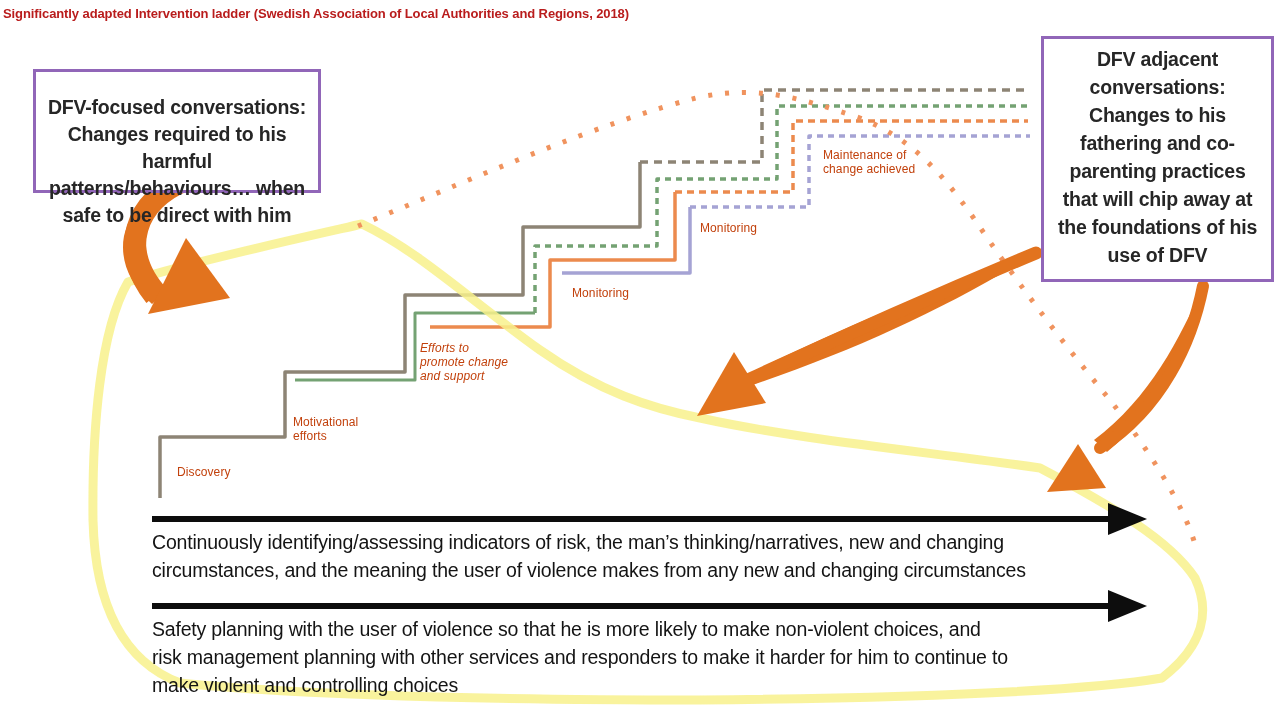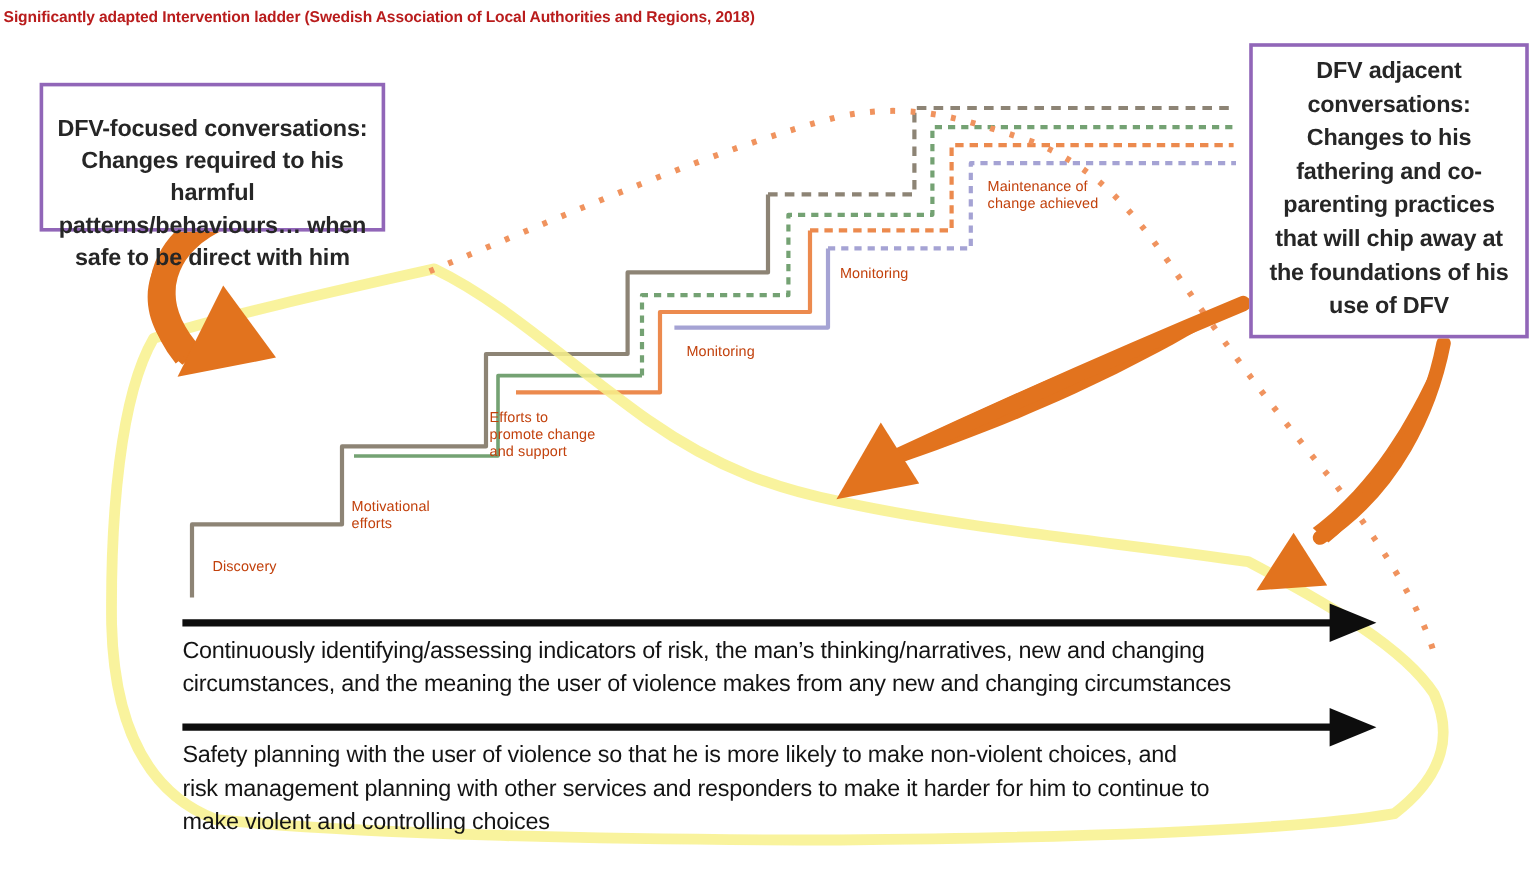--- a/index.html
+++ b/index.html
@@ -112,21 +112,21 @@
 Changes to his
 fathering and co-
 parenting practices
 that will chip away at
 the foundations of his
 use of DFV</div>
 
   <div class="step-label" style="left:177px; top:465px;">Discovery</div>
   <div class="step-label" style="left:293px; top:396px;margin-top:19px;">Motivational
 efforts</div>
-  <div class="step-label" style="left:408px; top:341px;">Efforts to
+  <div class="step-label" style="left:420px; top:341px;font-style:italic;">Efforts to
 promote change
 and support</div>
   <div class="step-label" style="left:572px; top:286px;">Monitoring</div>
   <div class="step-label" style="left:700px; top:221px;">Monitoring</div>
   <div class="step-label" style="left:823px; top:148px;">Maintenance of
 change achieved</div>
 
   <div class="timeline-text" style="top:615px;">Safety planning with the user of violence so that he is more likely to make non-violent choices, and
 risk management planning with other services and responders to make it harder for him to continue to
 make violent and controlling choices</div>

